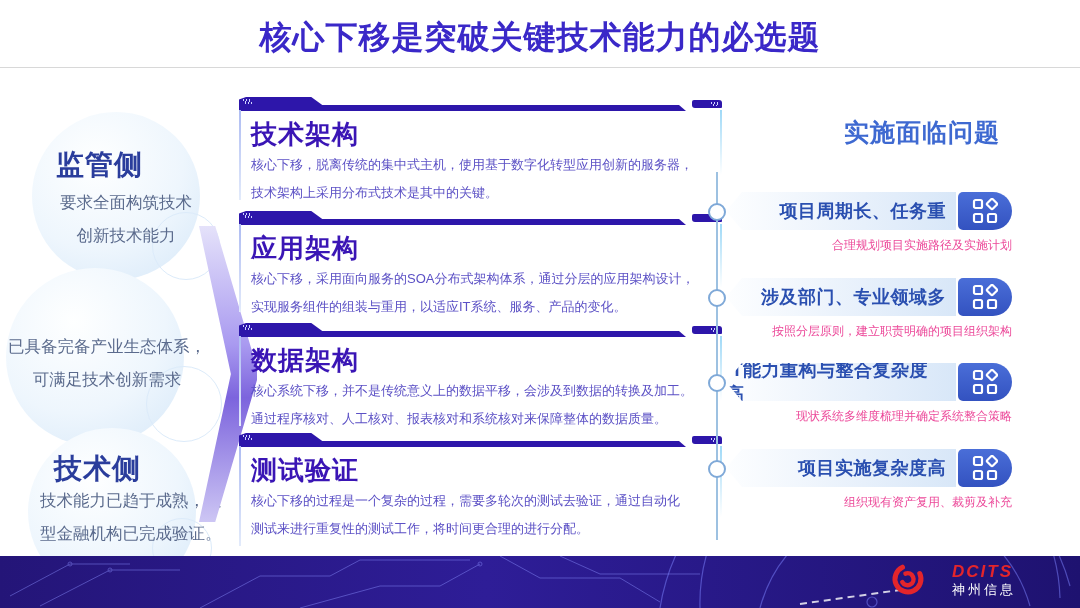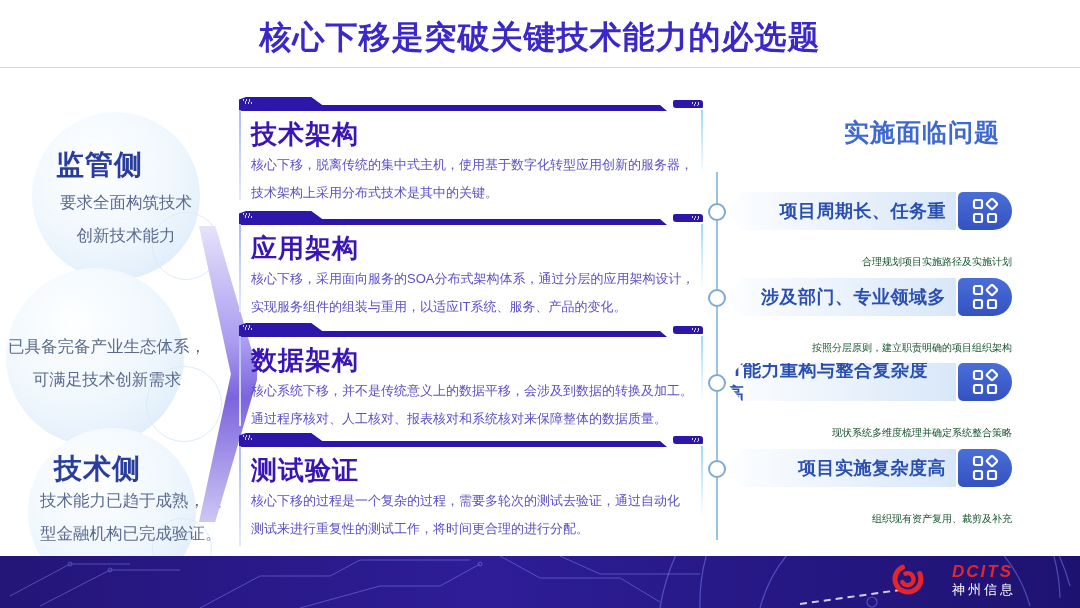--- a/index.html
+++ b/index.html
@@ -26,21 +26,21 @@
   .bt1{left:56px;top:146px;} .bt2{left:62px;top:298px;} .bt3{left:54px;top:450px;}
   .bubble-desc{position:absolute;font-size:16.5px;line-height:33px;color:#5b6b8d;text-align:center;}
   .bd1{left:60px;top:186px;} .bd2{left:8px;top:330px;} .bd3{left:40px;top:484px;}
 
   
   .big-arrow{position:absolute;left:199px;top:226px;width:58px;height:296px;
     background:linear-gradient(180deg,#e5e2fa 0%,#a99af0 40%,#7c64dd 58%,#cdc6f4 100%);
     clip-path:polygon(0 0,28% 0,100% 48%,100% 52%,28% 100%,0 100%,55% 50%);}
 
   
-  .panel{position:absolute;left:239px;width:464px;}
+  .panel{position:absolute;left:239px;width:464px;padding-left:19px;}
   .p0{top:97px;height:105px;} .p1{top:211px;height:103px;}
   .p2{top:323px;height:105px;} .p3{top:433px;height:115px;}
   .p-tab-l{position:absolute;left:0;top:0;width:86px;height:10px;background:#2d16aa;
            clip-path:polygon(0 25%,7px 0,84% 0,100% 100%,0 100%);}
   .p-bar{position:absolute;left:0;top:8px;right:36px;height:6px;background:#2d16aa;
          clip-path:polygon(0 0,calc(100% - 7px) 0,100% 100%,0 100%);}
   .p-tab-r{position:absolute;right:0;top:3px;width:30px;height:8px;background:#2d16aa;
            border-radius:2px 3px 1px 3px;}
   .hash{position:absolute;left:4px;top:2px;width:9px;height:5px;
         background:repeating-linear-gradient(105deg,#cfd3ff 0 1px,transparent 1px 3px);}
@@ -63,21 +63,21 @@
   .pill{position:absolute;left:726px;width:286px;height:38px;display:flex;align-items:stretch;}
   .pl0{top:192px;} .pl1{top:278px;} .pl2{top:363px;} .pl3{top:449px;}
   .pill-body{flex:1;background:linear-gradient(90deg,#fdfeff 0%,#e7f0fb 60%,#d8e7f8 100%);
       clip-path:polygon(16px 0,100% 0,100% 100%,16px 100%,0 50%);
       display:flex;align-items:center;justify-content:flex-end;padding-right:10px;
       font-size:18px;font-weight:800;color:#2a4fb0;letter-spacing:0.5px;}
   .pill-cap{width:54px;margin-left:2px;border-radius:5px 19px 19px 5px;
       background:linear-gradient(180deg,#4a6ed8,#3352c0);
       display:flex;align-items:center;justify-content:center;}
   .sub{position:absolute;left:726px;width:286px;text-align:right;
-       font-size:10px;color:#14532d;margin-top:18px;}
+       font-size:12px;color:#ec4899;}
   .s0{top:237px;} .s1{top:323px;} .s2{top:408px;} .s3{top:494px;}
 
   
   .footer{position:absolute;left:0;right:0;top:556px;height:52px;
     background:linear-gradient(90deg,#241578 0%,#2e1d97 45%,#1e1270 100%);}
   .footer svg.circuit{position:absolute;left:0;top:0;}
   .brand{position:absolute;right:64px;top:3px;display:flex;align-items:center;gap:24px;}
   .brand-text{display:flex;flex-direction:column;line-height:1;}
   .brand-en{font-size:17px;font-weight:800;font-style:italic;color:#e4252b;letter-spacing:2px;}
   .brand-cn{font-size:13px;color:#ffffff;letter-spacing:3px;margin-top:3px;}

